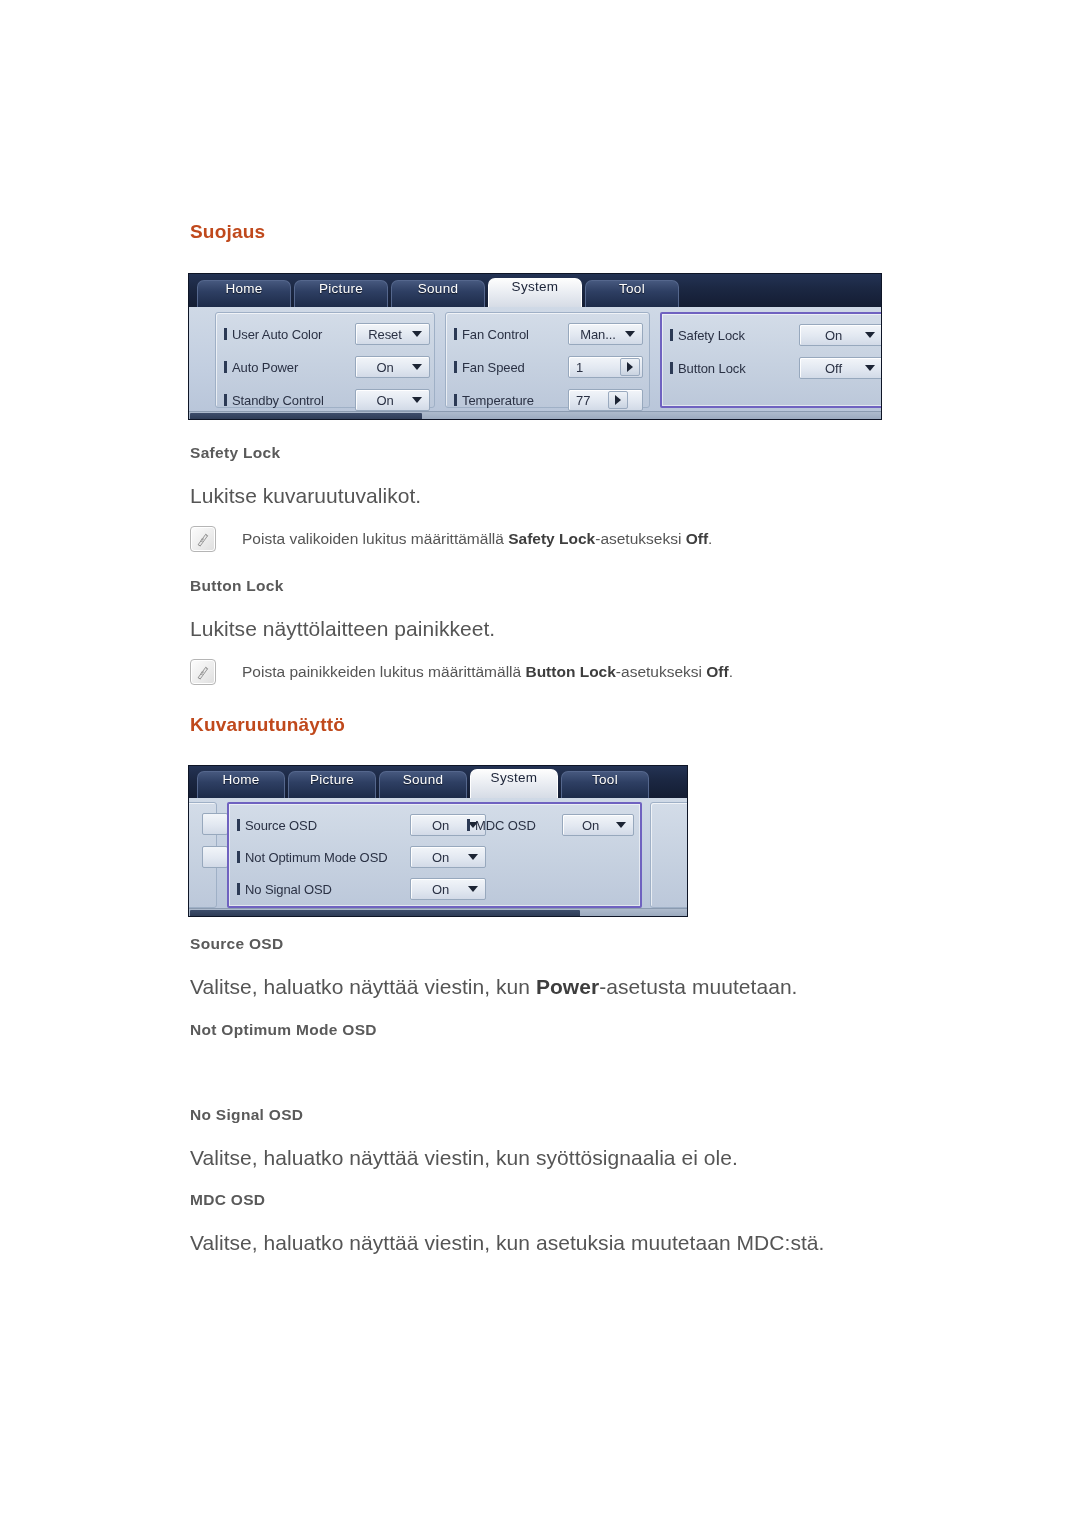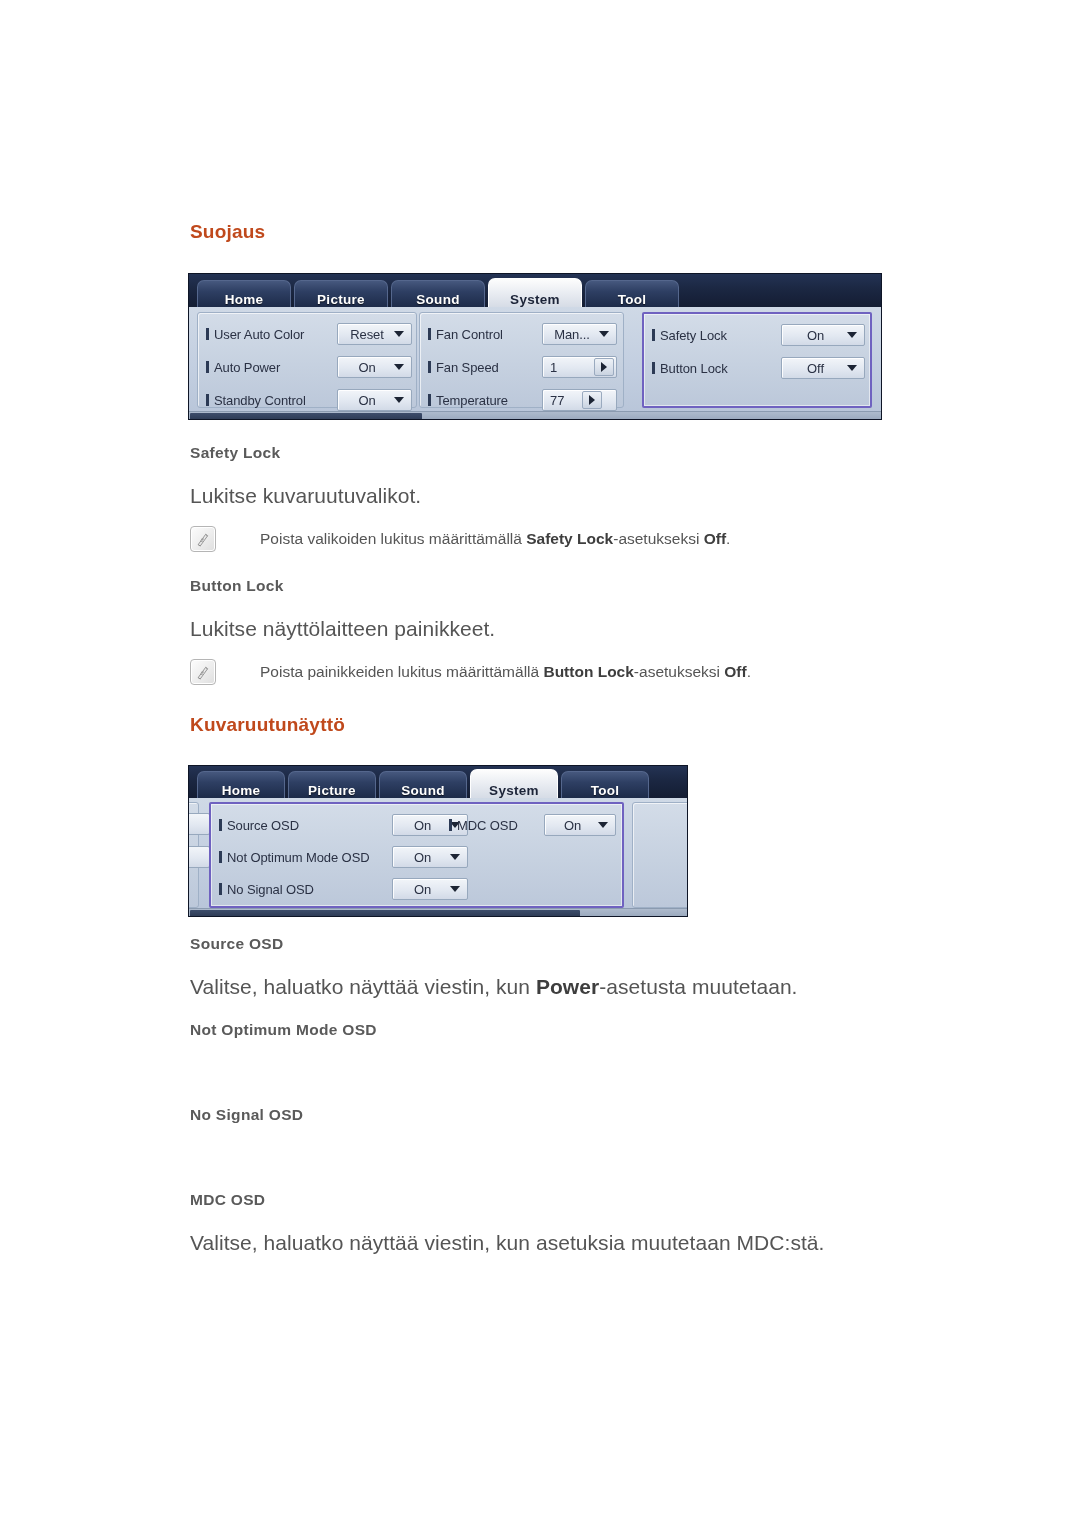--- a/index.html
+++ b/index.html
@@ -60,21 +60,21 @@
   .note-icon {
     width: 26px; height: 26px;
     border: 1px solid #b5b5b5;
     border-radius: 4px;
     background: linear-gradient(135deg,#fdfdfd 0%, #ededed 55%, #dedede 100%);
     display: flex; align-items: center; justify-content: center;
     flex: 0 0 auto;
     box-shadow: inset 0 0 0 1px #ffffff;
   }
   .note-text {
-    margin-left: 44px;
+    margin-left: 26px;
     font-size: 15.5px;
     color: #555555;
     white-space: nowrap;
     line-height: 26px;
   }
   .note-text b { font-weight: bold; color: #3e3e3e; }
 
   
   .mdc {
     position: absolute;
@@ -92,22 +92,22 @@
   }
   .mdc-tab {
     position: relative;
     height: 27px;
     min-width: 88px;
     margin-right: 3px;
     border-radius: 7px 7px 0 0;
     background: linear-gradient(180deg,#46587e 0%, #2e3f63 40%, #1d2b49 100%);
     color: #ffffff;
     font-size: 13.5px;
-    font-weight: bold;
-    display: flex; align-items: flex-end; justify-content: center;
+    font-weight: normal;
+    display: flex; align-items: flex-start; justify-content: center;
     border: 1px solid #55678d;
     border-bottom: none;
     text-shadow: 0 1px 1px rgba(0,0,0,.65);
     letter-spacing: .3px;
   }
   .mdc-tab.active {
     background: linear-gradient(180deg,#fdfdfd 0%, #ebeef3 45%, #d6dce6 100%);
     color: #1c2438;
     border: 1px solid #ffffff;
     border-bottom: none;
@@ -122,20 +122,21 @@
     padding: 0;
   }
 
   
   .grp {
     position: absolute;
     border: 1px solid #9fb0c6;
     border-radius: 3px;
     background: linear-gradient(180deg,#d3dce8 0%, #c6d1e0 55%, #bcc8da 100%);
     box-shadow: inset 1px 1px 0 rgba(255,255,255,.65);
+    margin-left: 18px;
   }
   .grp.selected {
     border: 2px solid #6f62c0;
     border-radius: 2px;
     box-shadow: inset 0 0 0 1px rgba(255,255,255,.55);
   }
 
   
   .ctl {
     position: absolute;
@@ -276,21 +277,21 @@
         <div class="ctl" style="left:8px; top:76px;">
           <span class="ctl-bullet"></span>
           <span class="ctl-label">Standby Control</span>
         </div>
         <div class="widget" style="left:139px; top:76px; width:75px;">
           <span class="val">On</span>
           <span class="caret-down"></span>
         </div>
       </div>
 
-      <div class="grp" style="left:230px; top:5px; width:205px; height:96px;">
+      <div class="grp" style="left:238px; top:5px; width:205px; height:96px;">
         <div class="ctl" style="left:8px; top:10px;">
           <span class="ctl-bullet"></span>
           <span class="ctl-label">Fan Control</span>
         </div>
         <div class="widget" style="left:122px; top:10px; width:75px;">
           <span class="val">Man...</span>
           <span class="caret-down"></span>
         </div>
 
         <div class="ctl" style="left:8px; top:43px;">
@@ -451,17 +452,18 @@
       </div>
     </div>
   </div>
 
   <div class="sub-heading" style="left:190px; top:935px;">Source OSD</div>
   <div class="body-text" style="left:190px; top:975px;"><span>Valitse, haluatko näyttää viestin, kun </span><b>Power</b><span>-asetusta muutetaan.</span></div>
 
   <div class="sub-heading" style="left:190px; top:1021px;">Not Optimum Mode OSD</div>
 
   <div class="sub-heading" style="left:190px; top:1106px;">No Signal OSD</div>
+  <div class="body-text" style="left:190px; top:1146px;">Valitse, haluatko näyttää viestin, kun syöttösignaalia ei ole.</div>
 
   <div class="sub-heading" style="left:190px; top:1191px;">MDC OSD</div>
   <div class="body-text" style="left:190px; top:1231px;">Valitse, haluatko näyttää viestin, kun asetuksia muutetaan MDC:stä.</div>
 
 </div>
 
 </body></html>

